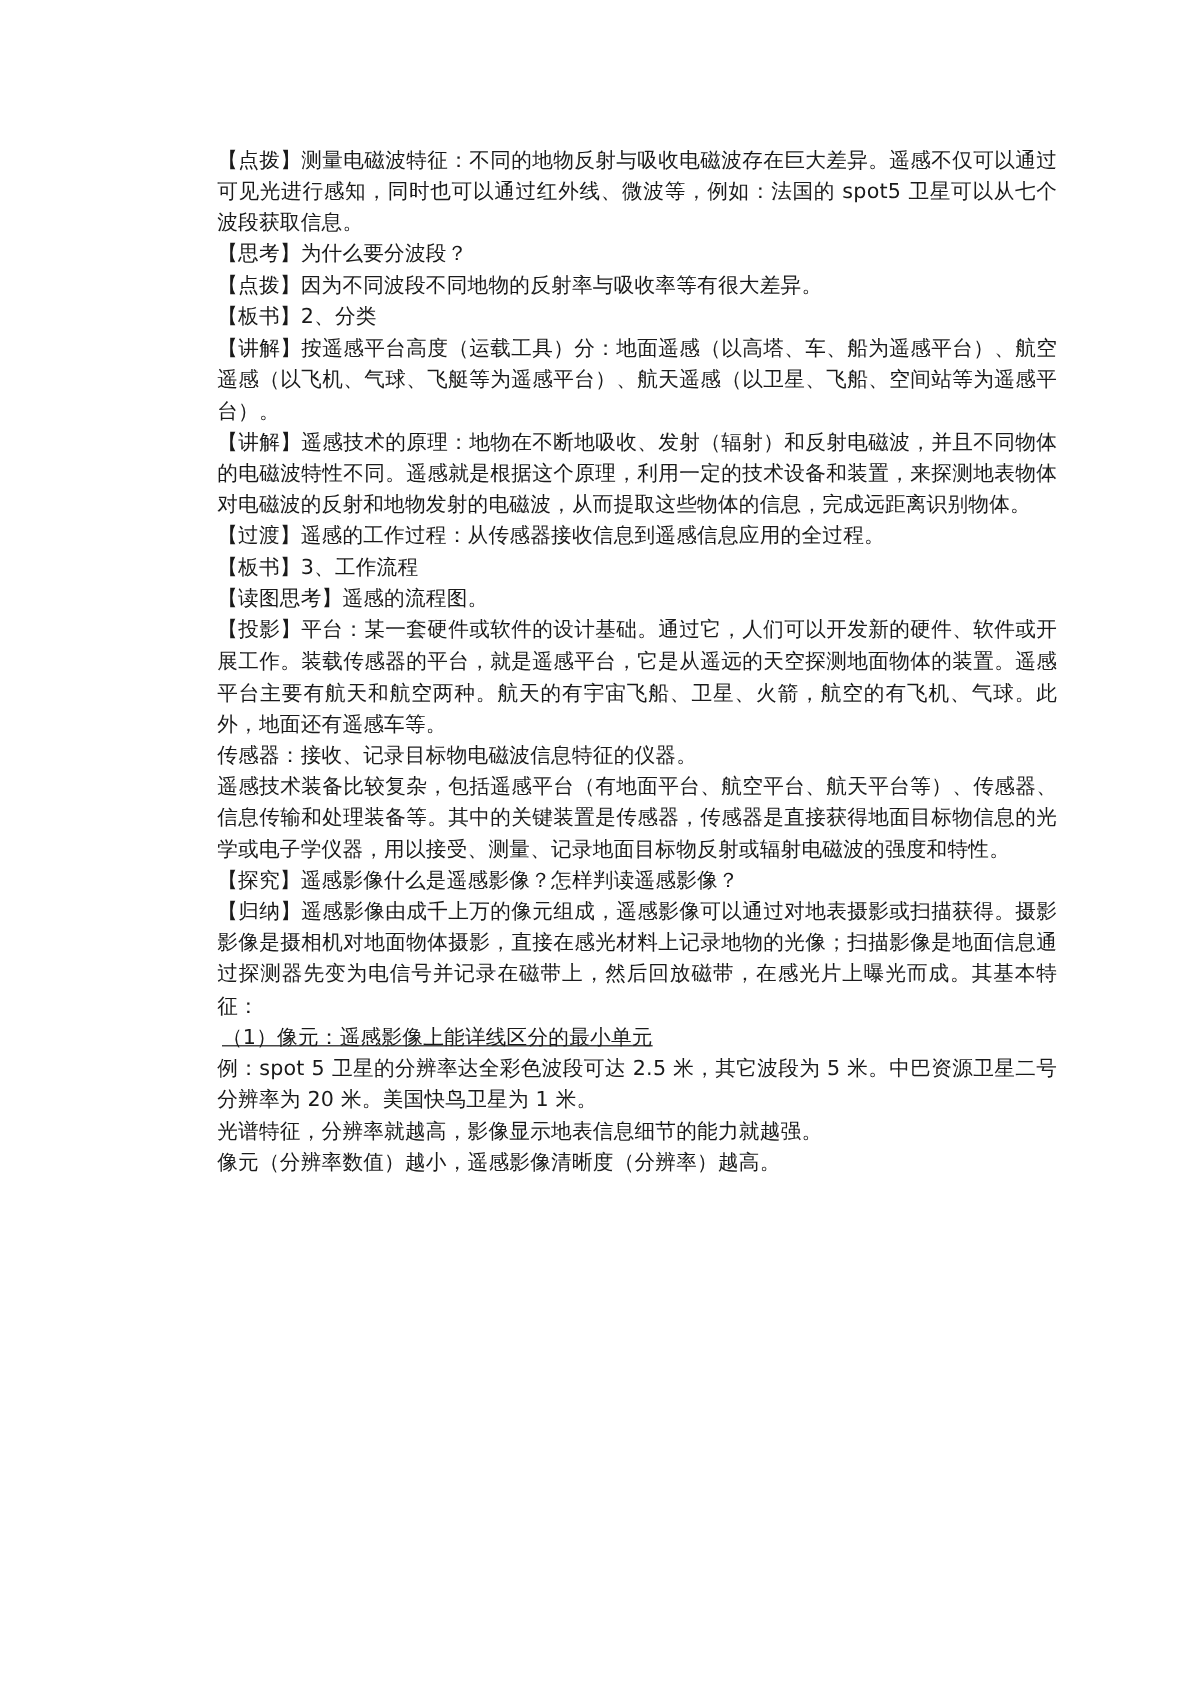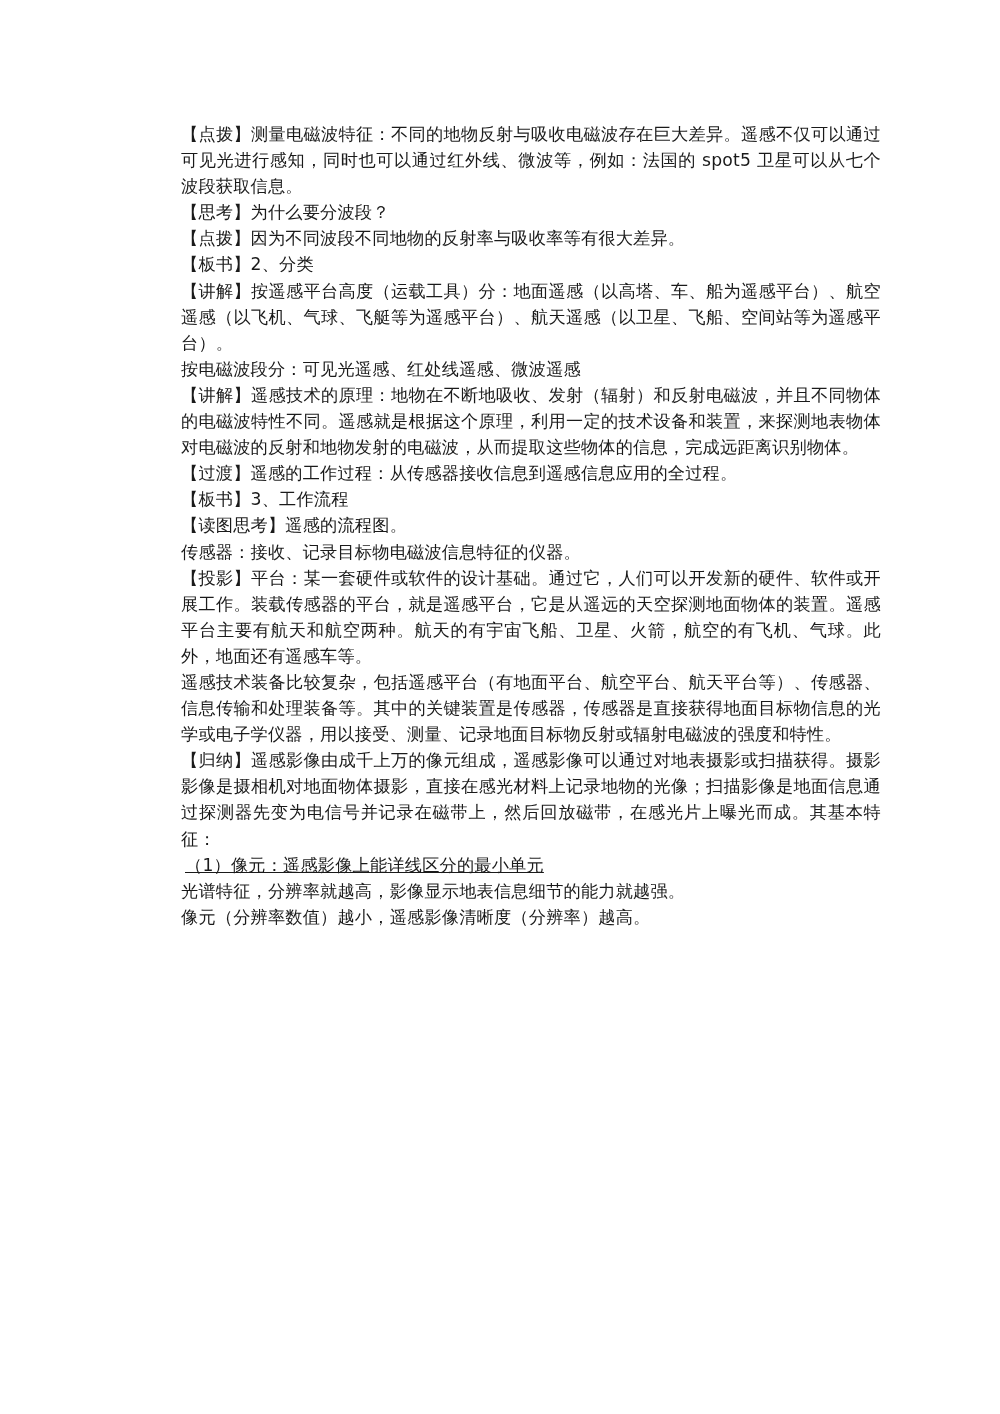--- a/index.html
+++ b/index.html
@@ -42,25 +42,26 @@
   </style>
 </head>
 <body>
 
 <div class="page">
   <p class="para">【点拨】测量电磁波特征：不同的地物反射与吸收电磁波存在巨大差异。遥感不仅可以通过可见光进行感知，同时也可以通过红外线、微波等，例如：法国的 spot5 卫星可以从七个波段获取信息。</p>
   <p class="para">【思考】为什么要分波段？</p>
   <p class="para">【点拨】因为不同波段不同地物的反射率与吸收率等有很大差异。</p>
   <p class="para">【板书】2、分类</p>
   <p class="para">【讲解】按遥感平台高度（运载工具）分：地面遥感（以高塔、车、船为遥感平台）、航空遥感（以飞机、气球、飞艇等为遥感平台）、航天遥感（以卫星、飞船、空间站等为遥感平台）。</p>
-  <p class="para">按电磁波段分：可见光遥感、红处线遥感、微波遥感</p>
   <p class="para">【讲解】遥感技术的原理：地物在不断地吸收、发射（辐射）和反射电磁波，并且不同物体的电磁波特性不同。遥感就是根据这个原理，利用一定的技术设备和装置，来探测地表物体对电磁波的反射和地物发射的电磁波，从而提取这些物体的信息，完成远距离识别物体。</p>
   <p class="para">【过渡】遥感的工作过程：从传感器接收信息到遥感信息应用的全过程。</p>
   <p class="para">【板书】3、工作流程</p>
   <p class="para">【读图思考】遥感的流程图。</p>
+  <p class="para">【投影】平台：某一套硬件或软件的设计基础。通过它，人们可以开发新的硬件、软件或开展工作。装载传感器的平台，就是遥感平台，它是从遥远的天空探测地面物体的装置。遥感平台主要有航天和航空两种。航天的有宇宙飞船、卫星、火箭，航空的有飞机、气球。此外，地面还有遥感车等。</p>
   <p class="para">传感器：接收、记录目标物电磁波信息特征的仪器。</p>
-  <p class="para">【投影】平台：某一套硬件或软件的设计基础。通过它，人们可以开发新的硬件、软件或开展工作。装载传感器的平台，就是遥感平台，它是从遥远的天空探测地面物体的装置。遥感平台主要有航天和航空两种。航天的有宇宙飞船、卫星、火箭，航空的有飞机、气球。此外，地面还有遥感车等。</p>
   <p class="para">遥感技术装备比较复杂，包括遥感平台（有地面平台、航空平台、航天平台等）、传感器、信息传输和处理装备等。其中的关键装置是传感器，传感器是直接获得地面目标物信息的光学或电子学仪器，用以接受、测量、记录地面目标物反射或辐射电磁波的强度和特性。</p>
+  <p class="para">【探究】遥感影像什么是遥感影像？怎样判读遥感影像？</p>
   <p class="para">【归纳】遥感影像由成千上万的像元组成，遥感影像可以通过对地表摄影或扫描获得。摄影影像是摄相机对地面物体摄影，直接在感光材料上记录地物的光像；扫描影像是地面信息通过探测器先变为电信号并记录在磁带上，然后回放磁带，在感光片上曝光而成。其基本特征：</p>
   <p class="para item">（1）像元：遥感影像上能详线区分的最小单元</p>
+  <p class="para">例：spot 5 卫星的分辨率达全彩色波段可达 2.5 米，其它波段为 5 米。中巴资源卫星二号分辨率为 20 米。美国快鸟卫星为 1 米。</p>
   <p class="para">光谱特征，分辨率就越高，影像显示地表信息细节的能力就越强。</p>
   <p class="para">像元（分辨率数值）越小，遥感影像清晰度（分辨率）越高。</p>
 </div>
 
 </body></html>

